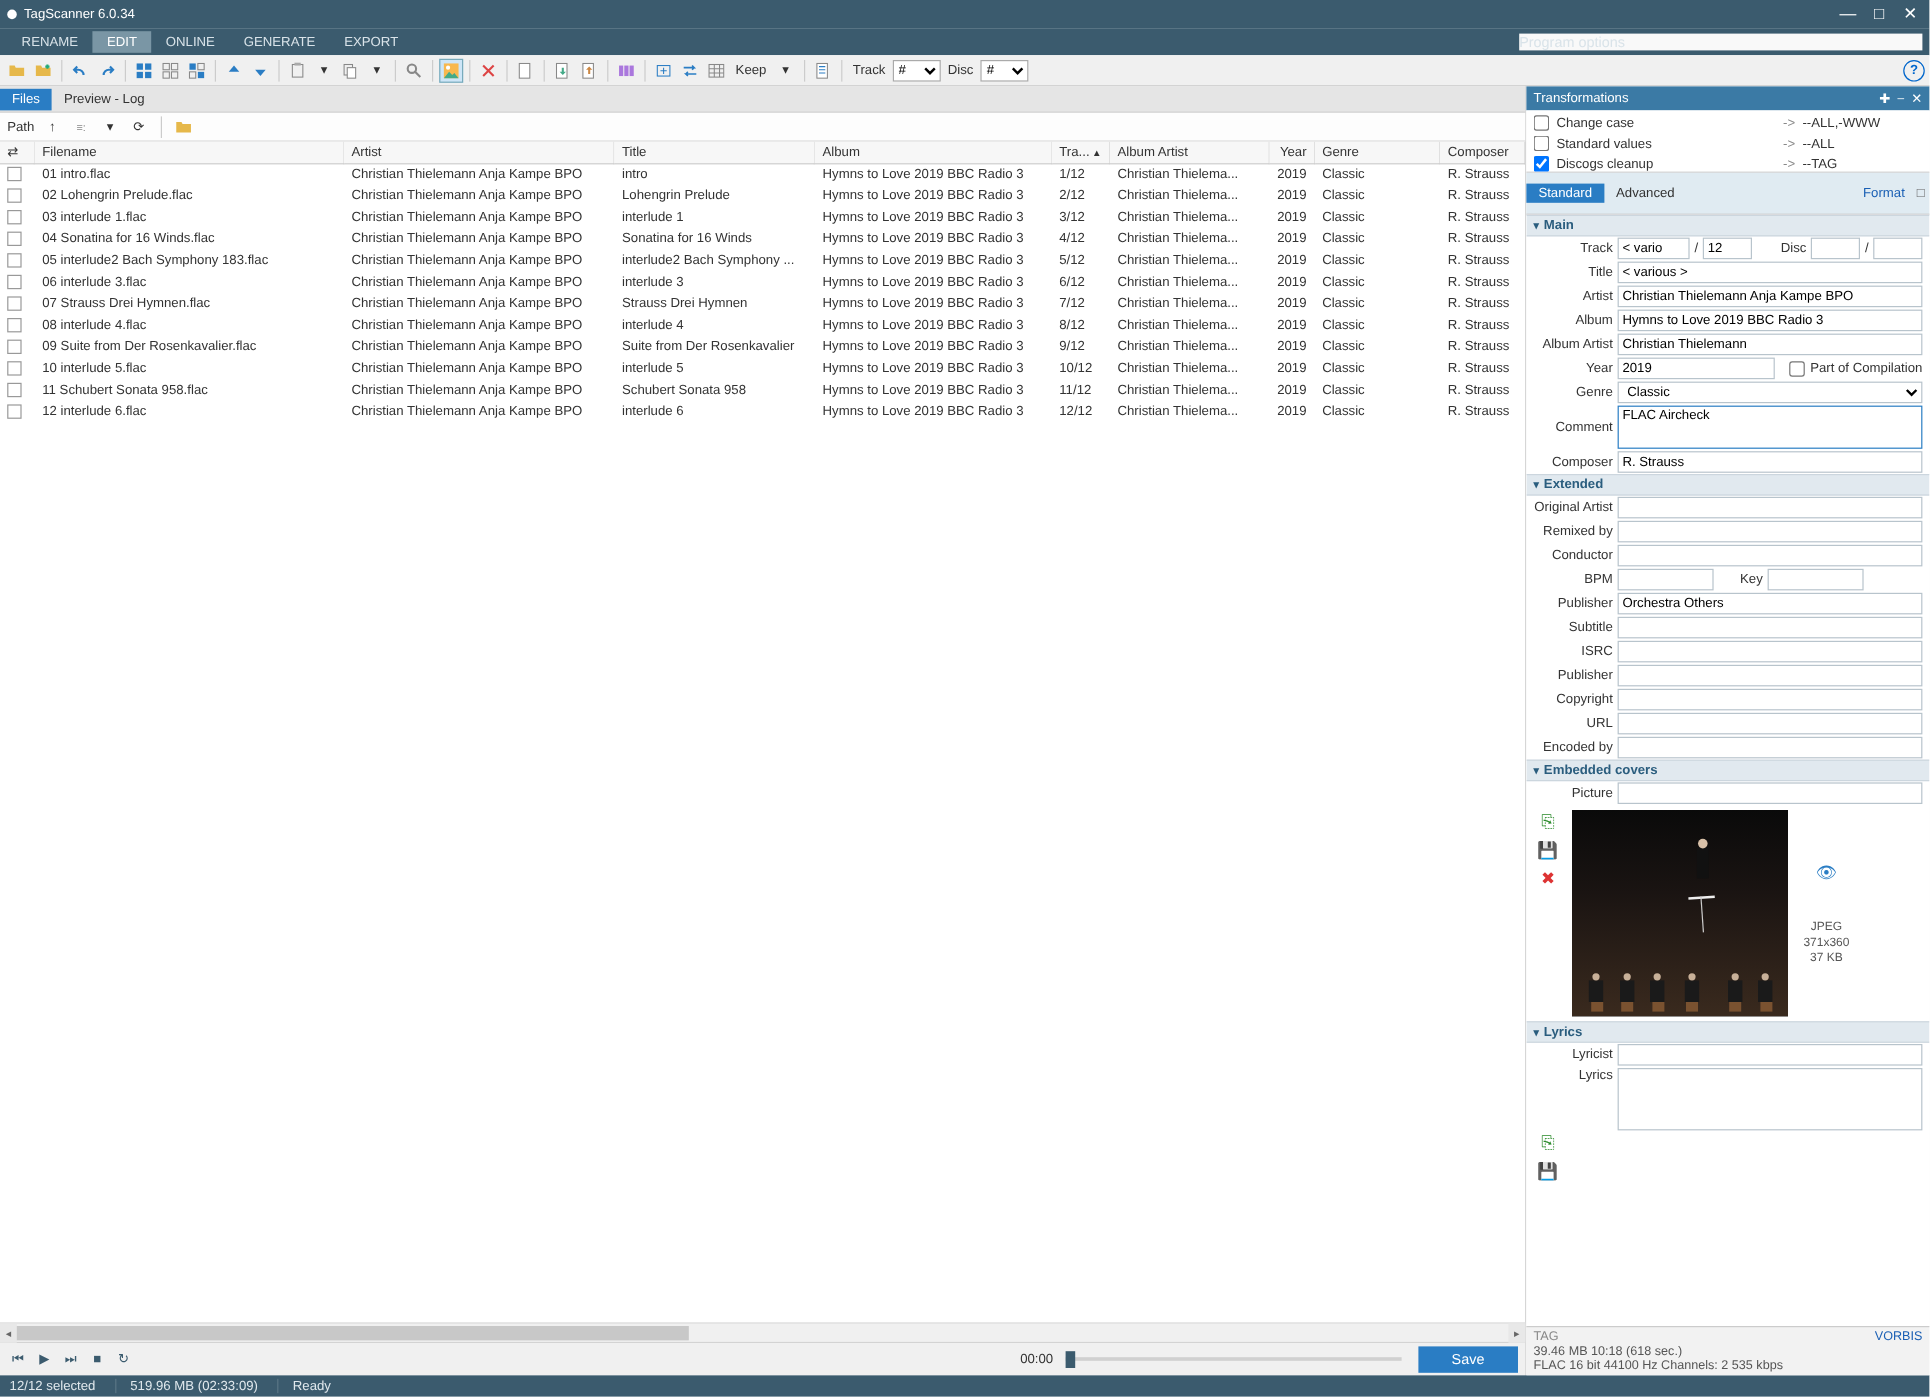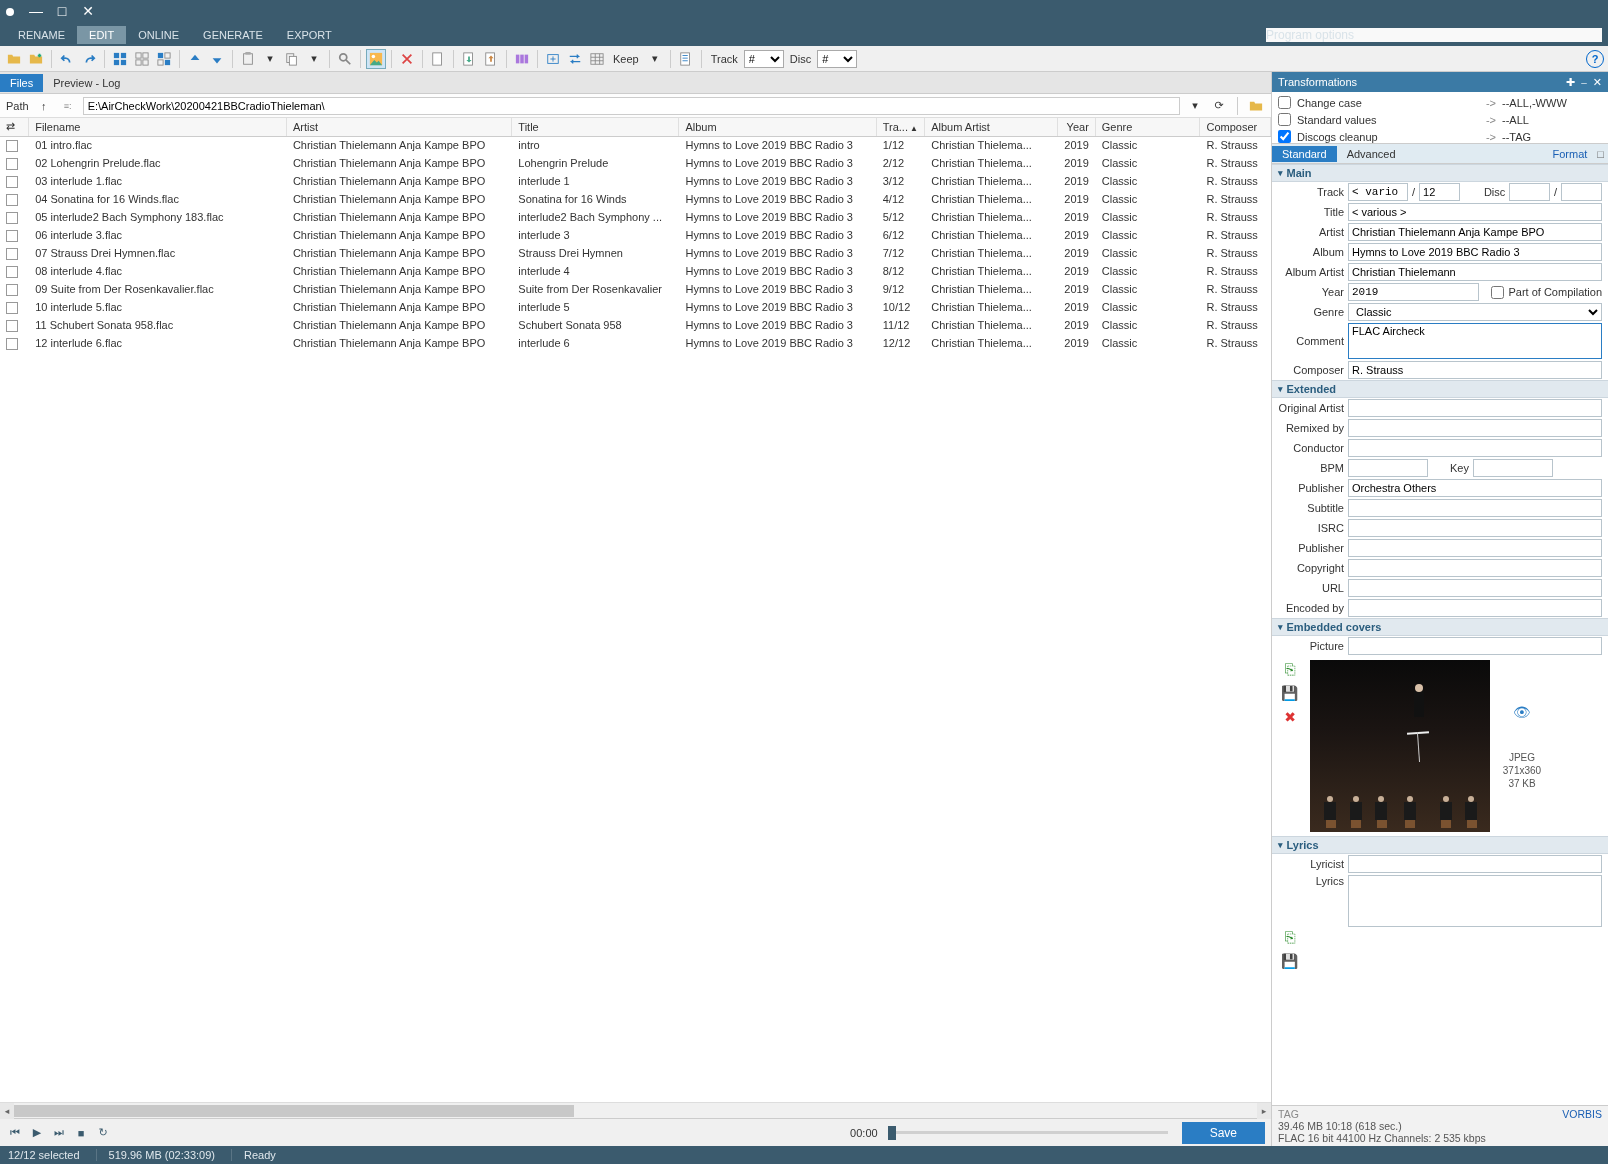--- a/index.html
+++ b/index.html
@@ -69,34 +69,34 @@
 
 .transhead { background: #3b7aa5; color: #fff; height: 20px; display: flex; align-items: center; padding: 0 6px; font-size: 11px; }
 .transhead .spacer { flex: 1; }
 .translist { background: #fff; border-bottom: 1px solid #ccc; }
 .transrow { display: flex; align-items: flex-end; height: 17px; padding: 0 6px; font-size: 11px; }
 .transrow input[type=checkbox] { margin-right: 6px; }
 .transrow .tname { flex: 1; }
 .transrow .arrow { margin: 0 6px; color: #888; }
 .transrow .targ { width: 100px; }
 
-.edittabs { background: #e0ebf2; border-bottom: 1px solid #ccc; display: flex; align-items: center; height: 20px; }
+.edittabs { background: #e0ebf2; border-bottom: 1px solid #ccc; display: flex; align-items: center; height: 35px; }
 .edittab { padding: 2px 10px; font-size: 11px; cursor: pointer; }
 .edittab.active { background: #2a7dc4; color: #fff; }
 .edittabs .spacer { flex: 1; }
 .fmtlink { color: #1a5fb4; cursor: pointer; padding: 0 6px; font-size: 11px; }
 
 .editscroll { flex: 1; overflow-y: auto; background: #fff; }
 .sectionhead { background: #e1e9ef; border-top: 1px solid #ccd6de; border-bottom: 1px solid #ccd6de; padding: 2px 6px; font-size: 11px; color: #2a5d7e; font-weight: bold; display: flex; align-items: center; gap: 4px; cursor: pointer; }
 .sectionhead::before { content: "▾"; font-size: 9px; color: #2a5d7e; }
 .field { display: flex; align-items: center; padding: 1px 6px; gap: 4px; }
 .field label { width: 66px; text-align: right; font-size: 11px; color: #333; }
 .field input[type=text], .field textarea, .field select { flex: 1; border: 1px solid #b8c4cc; padding: 1px 3px; font-size: 11px; background: #fff; height: 18px; }
 .field textarea { height: 36px; resize: none; }
-.field .small { width: 60px; flex: none; font-family: Liberation Mono, monospace; }
+.field .small { width: 60px; flex: none; }
 .field .tiny { width: 40px; flex: none; }
 .field .chk { display: flex; align-items: center; gap: 4px; margin-left: 8px; }
 .comment-focus { border: 1px solid #2a7dc4 !important; outline: none; }
 
 .coverarea { display: flex; padding: 4px 6px; gap: 8px; }
 .coverbtns { display: flex; flex-direction: column; gap: 6px; width: 24px; align-items: center; }
 .coverbtns .cbtn { width: 18px; height: 18px; cursor: pointer; display:flex; align-items:center; justify-content:center; font-size:14px;}
 .coverimg { width: 180px; height: 172px; background: #222; display:flex; align-items:center; justify-content:center; color:#888; font-size:10px; position: relative; overflow:hidden;}
 .coverinfo { font-size: 10px; color: #555; text-align: center; width: 48px; display:flex; flex-direction:column; justify-content:center; align-items:center; gap:2px;}
 .eye { font-size: 14px; color: #2a7dc4; margin-bottom: 30px;}
@@ -131,20 +131,21 @@
 .orchestra .player::before { content:""; position:absolute; top:-6px; left:3px; width:6px; height:6px; background:#c8b098; border-radius:50%;}
 .orchestra .p1{left:8%} .orchestra .p2{left:22%} .orchestra .p3{left:36%} .orchestra .p4{left:52%} .orchestra .p5{left:72%} .orchestra .p6{left:86%}
 .orchestra .chair { position:absolute; bottom:4px; width:10px; height:8px; background:#7a5230;}
 .orchestra .c1{left:9%} .orchestra .c2{left:23%} .orchestra .c3{left:37%} .orchestra .c4{left:53%} .orchestra .c5{left:73%} .orchestra .c6{left:87%}
 </style>
 </head>
 <body>
 
 <div class="titlebar">
   <div class="dot"></div>
+  <div class="title">TagScanner 6.0.34</div>
   <div class="winbtn">—</div>
   <div class="winbtn">□</div>
   <div class="winbtn">✕</div>
 </div>
 
 <div class="menubar">
   <div id="menu-items" style="display: flex;">
       <div class="menuitem">RENAME</div>
       <div class="menuitem active">EDIT</div>
       <div class="menuitem">ONLINE</div>
@@ -317,21 +318,20 @@
     <div class="lefttabs">
       <div id="lefttabs-mount" style="display: flex;">
           <div class="lefttab active">Files</div>
           <div class="lefttab">Preview - Log</div>
         </div>
     </div>
     <div class="pathbar">
       <span>Path</span>
       <div class="pbtn">↑</div>
       <div class="pbtn" style="font-size:9px;color:#888;">≡:</div>
-      <input class="path-input" type="text" value="E:\AirCheckWork\20200421BBCradioThieleman\" style="">
       <div class="pbtn">▾</div>
       <div class="pbtn">⟳</div>
       <div class="tsep"></div>
       <div class="pbtn">
           <svg class="ico" viewBox="0 0 16 16">
             <path fill="#e6b84a" d="M1 3h5l1 2h8v8H1z"></path>
           </svg>
         </div>
     </div>
     <div class="tablewrap">

